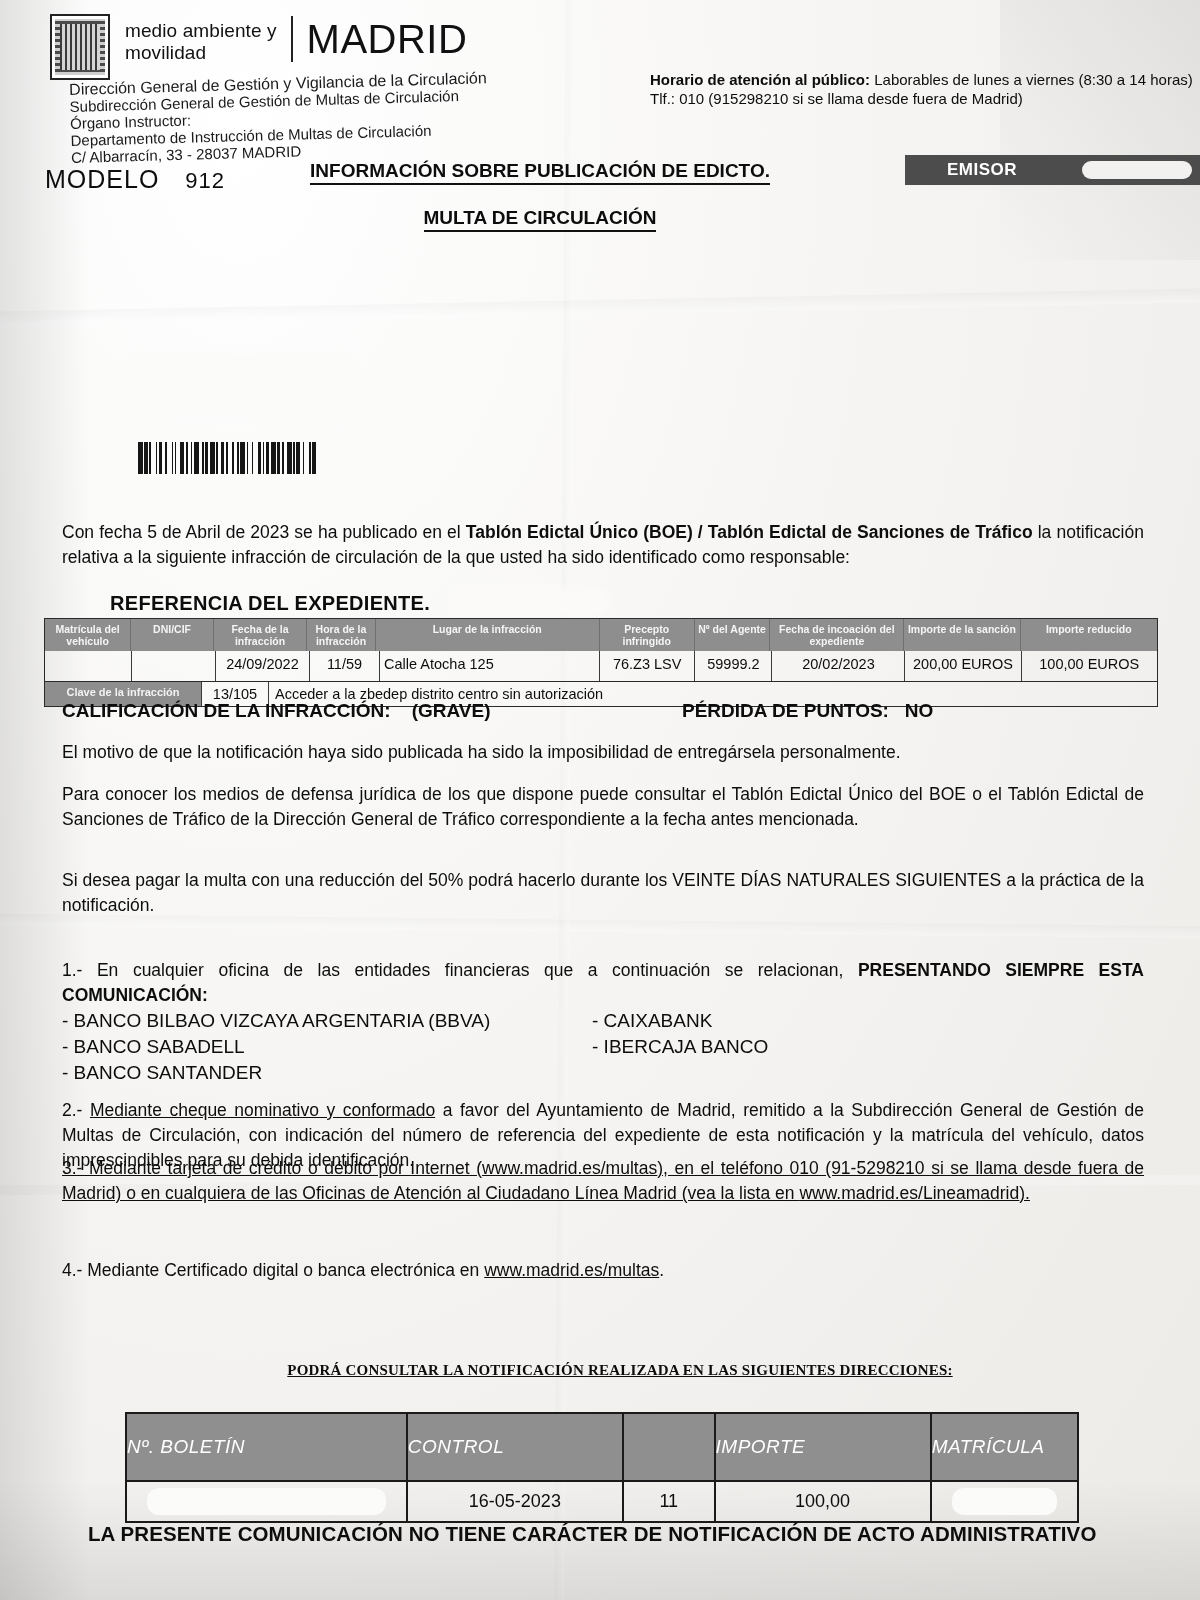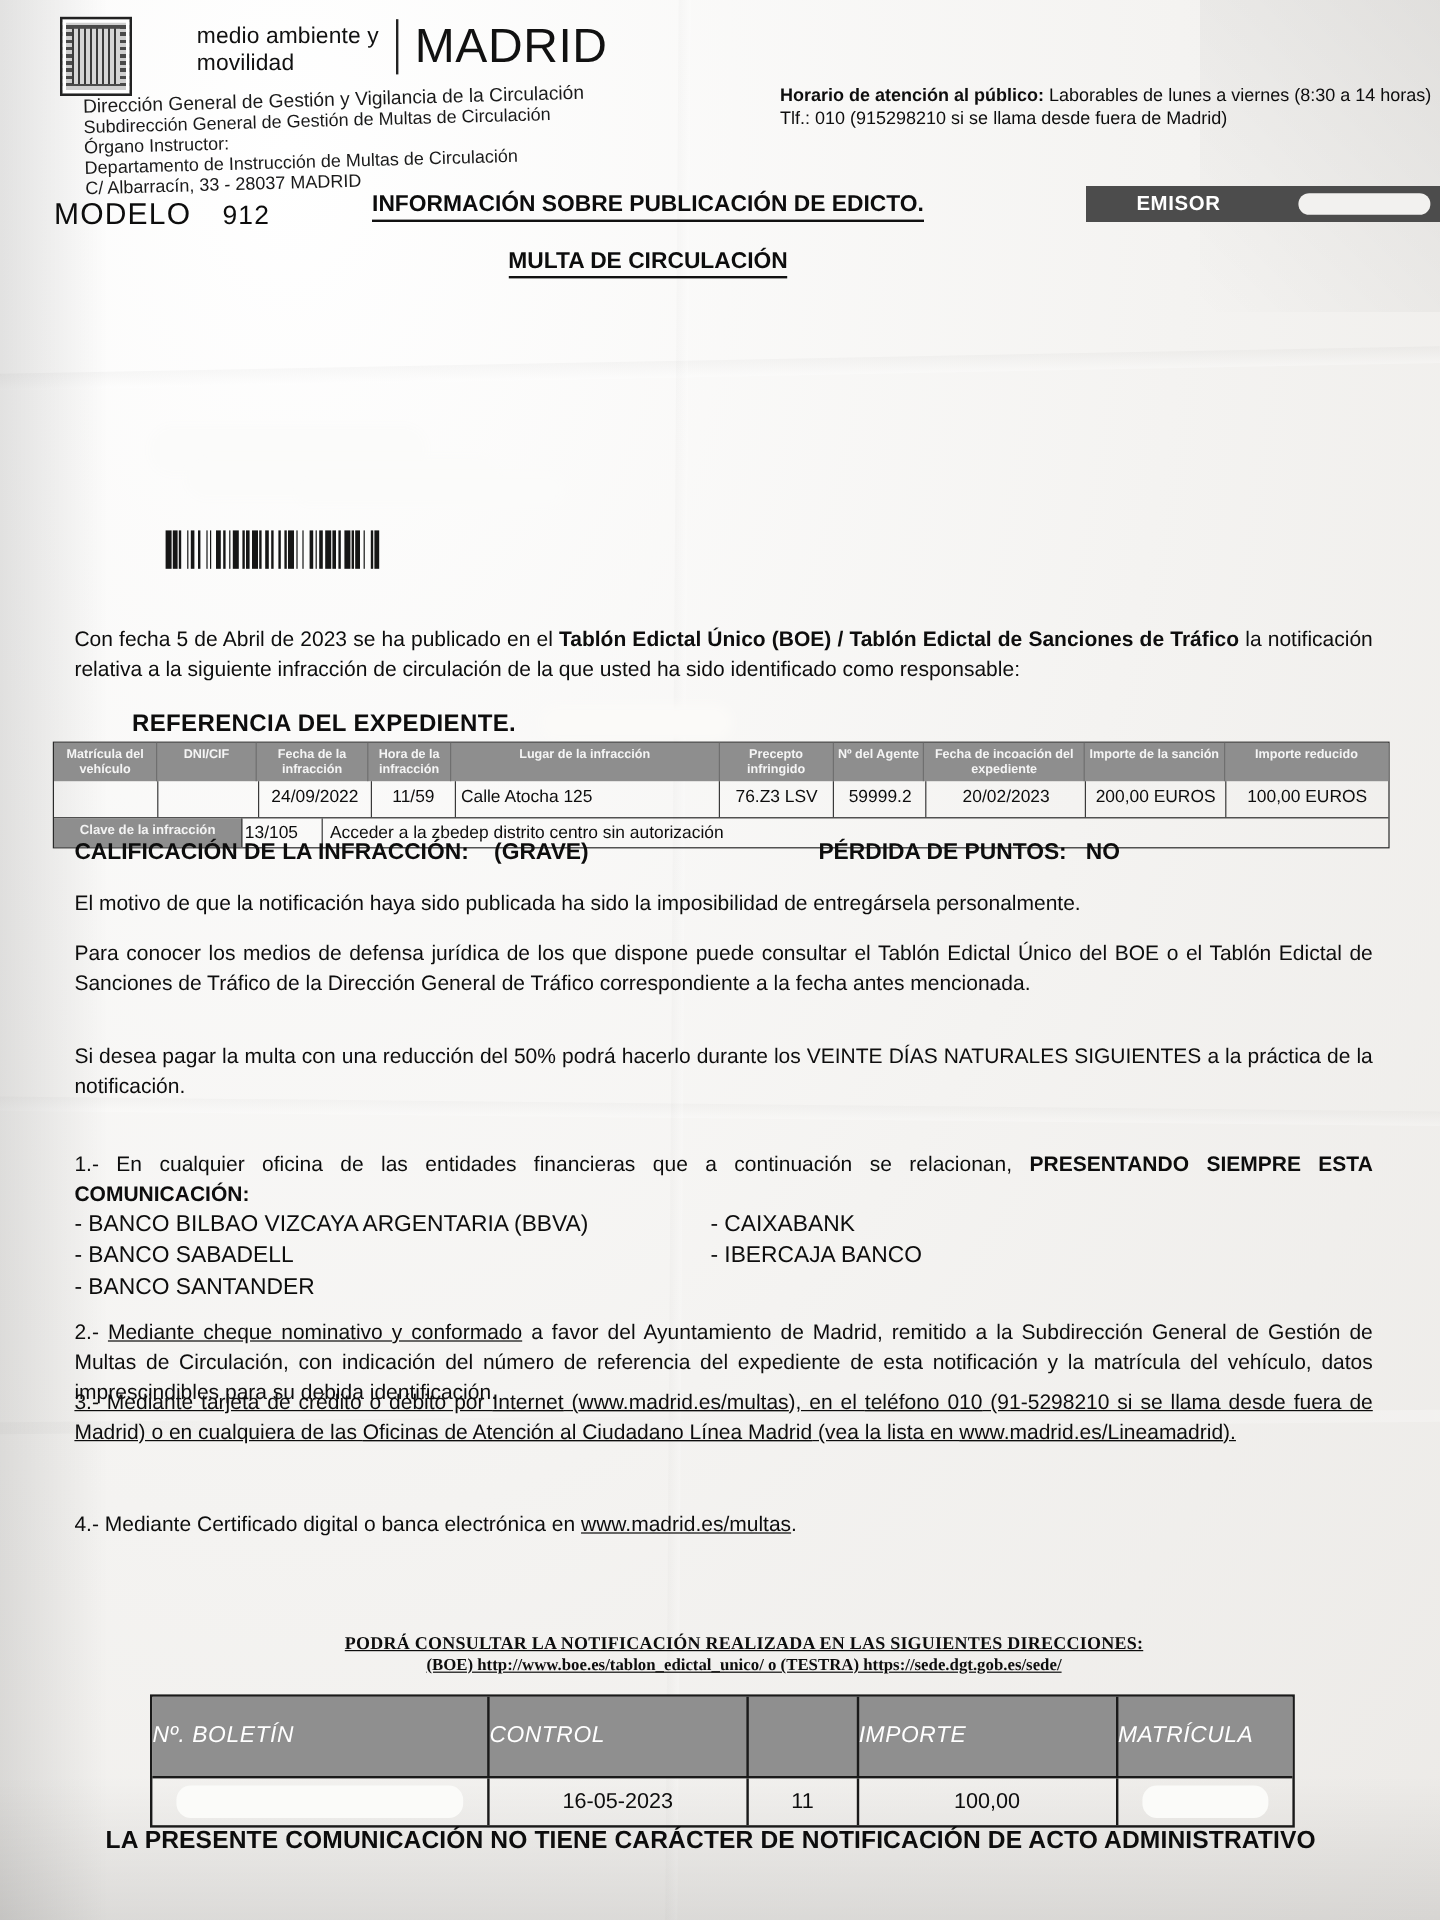--- a/index.html
+++ b/index.html
@@ -39,21 +39,21 @@
     position: absolute; left: 10px; top: 4px; width: 56px; height: 62px;
     border: 2px solid #222;
     background:
       repeating-linear-gradient(0deg, #4a4a4a 0 3px, #cfcfcf 3px 6px);
     box-shadow: inset 0 0 0 3px #ffffff;
   }
   .crest:after{
     content:""; position:absolute; left:8px; top:8px; right:8px; bottom:8px;
     background: repeating-linear-gradient(90deg,#3a3a3a 0 2px,#d5d5d5 2px 5px);
   }
-  .brand { position: absolute; left: 85px; top: 6px; width: 700px; margin-left: 39px; }
+  .brand { position: absolute; left: 85px; top: 6px; width: 700px; }
   .brand-left {
     display: inline-block; vertical-align: top;
     font-size: 19px; line-height: 22px; color: #111; padding-top: 4px;
     letter-spacing: .1px;
   }
   .brand-sep { display:inline-block; width:2px; height:46px; background:#222; margin: 0 14px; vertical-align: top;}
   .brand-madrid { display:inline-block; vertical-align: top; font-size: 40px; line-height: 46px; letter-spacing: .5px; color:#111; font-family:"Liberation Sans", sans-serif; }
 
   .org { position:absolute; left: 30px; top: 62px; width: 640px; transform: rotate(-1.6deg); }
   .org div { font-size: 15px; line-height: 17px; color:#1a1a1a; white-space: nowrap;}
@@ -110,21 +110,21 @@
   .w4 { width: 72px; }  
   .w5 { width: 248px; } 
   .w6 { width: 102px; } 
   .w7 { width: 80px; }  
   .w8 { width: 146px; } 
   .w9 { width: 126px; } 
   .w10{ width: 150px; border-right:none !important; } 
 
   .row2 { display:flex; border-top: 1px solid #2a2a2a; }
   .row2 .clave { width: 150px; background:#8e8e8e; color:#f3f3f3; font-size: 11px; font-weight:bold; padding: 4px 3px; text-align:center; border-right:1px solid #3a3a3a;}
-  .row2 .clavenum { width: 62px; font-size: 14.5px; padding: 4px 2px; border-right:1px solid #3a3a3a;}
+  .row2 .clavenum { width: 62px; text-align:center; font-size: 14.5px; padding: 4px 2px; border-right:1px solid #3a3a3a;}
   .row2 .clavetxt { flex:1; font-size: 14.5px; padding: 4px 6px; }
 
   .calif { position:absolute; left: 62px; top: 700px; width: 1090px; font-size: 19px; font-weight: bold; display:flex; }
   .calif .left { width: 620px; }
   .calif .right { flex: 1; }
 
   .p1 { top: 740px; }
   .p2 { top: 782px; }
   .p3 { top: 868px; }
   .p4 { top: 930px; }
@@ -335,21 +335,20 @@
   <div class="body-text p7">
     <span>3.- Mediante tarjeta de crédito o débito por </span><u>Internet</u><span> (</span><u>www.madrid.es/multas</u><span>), en el </span><u>teléfono 010</u><span> (91-5298210 si se llama desde fuera de Madrid) o  en cualquiera de las </span><u>Oficinas de Atención al Ciudadano Línea Madrid</u><span> (vea la lista en </span><u>www.madrid.es/Lineamadrid</u><span>).</span>
   </div>
 
   <div class="body-text p8">
     <span>4.- Mediante Certificado digital o banca electrónica en </span><u>www.madrid.es/multas</u><span>.</span>
   </div>
 
   <div class="consult">
     <div class="l1">PODRÁ CONSULTAR LA NOTIFICACIÓN REALIZADA EN LAS SIGUIENTES DIRECCIONES:</div>
-    <div class="l2">(BOE) http://www.boe.es/tablon_edictal_unico/  o  (TESTRA)  https://sede.dgt.gob.es/sede/</div>
   </div>
 
   <div class="strip">
     <div class="sh">
       <div class="s1">Nº. BOLETÍN</div>
       <div class="s2">CONTROL</div>
       <div class="s3"></div>
       <div class="s4">IMPORTE</div>
       <div class="s5">MATRÍCULA</div>
     </div>

